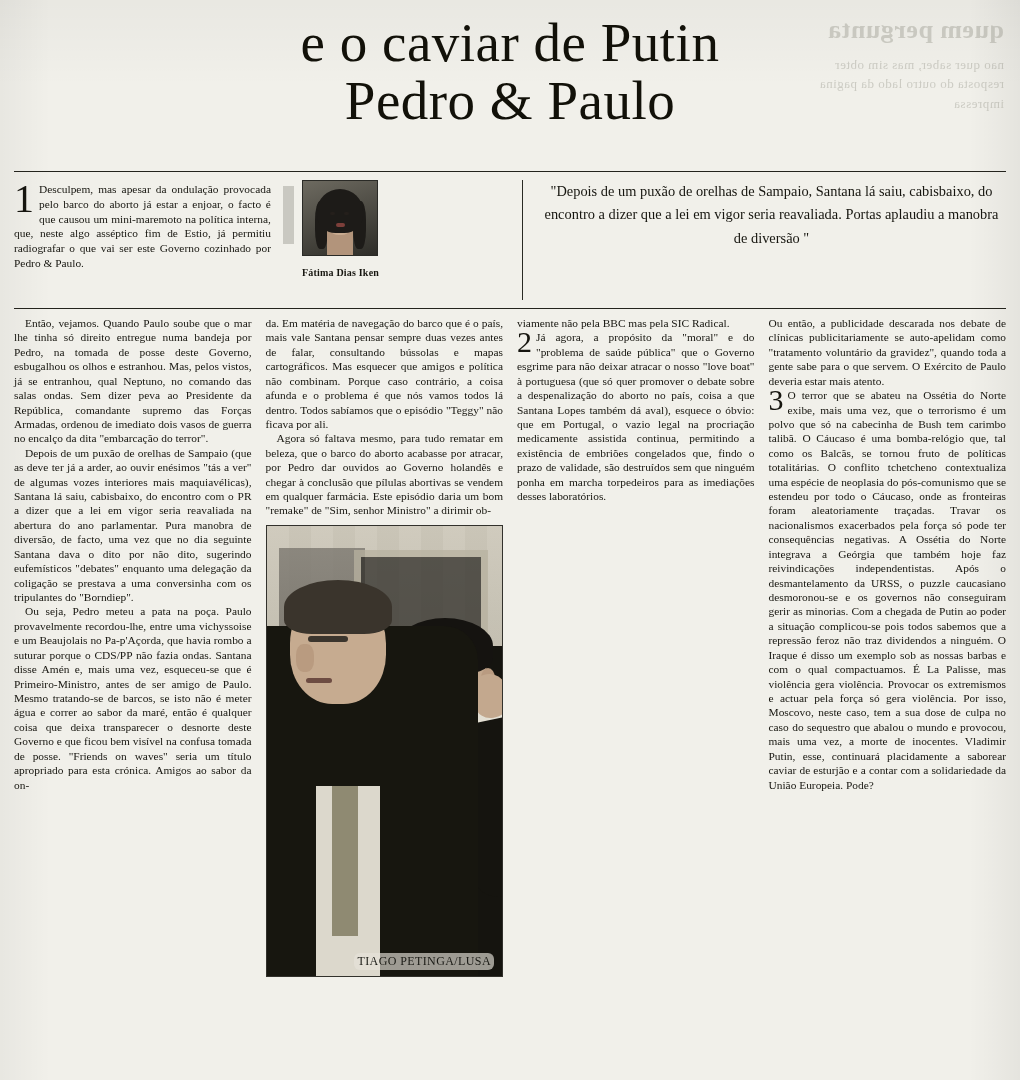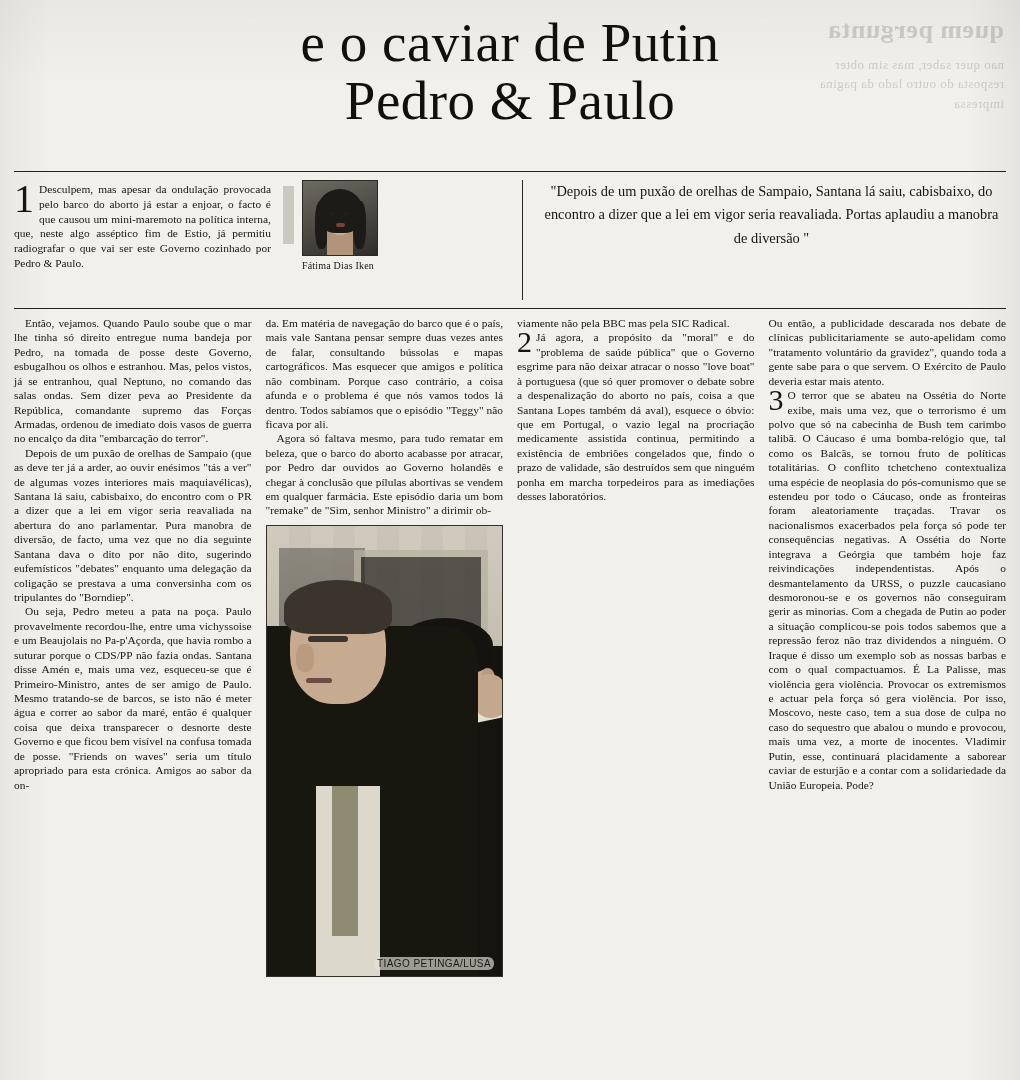--- a/index.html
+++ b/index.html
@@ -91,22 +91,22 @@
   }
   .author-block{
     width:230px;
     display:flex;
     align-items:flex-start;
     gap:8px;
     padding-left:4px;
   }
   .author-bar{width:11px;height:58px;background:#c9c8c1;margin-top:6px;}
   .author-name{
-    font-size:10px;font-weight:normal;
-    margin-top:4px;
+    font-size:10px;font-weight:bold;
+    margin-top:11px;
     letter-spacing:.2px;
   }
   .avatar{
     width:74px;height:74px;
     background:#3a3a36;
     position:relative;
     overflow:hidden;
     border:1px solid #2a2a26;
   }
   .avatar .bg{position:absolute;inset:0;background:linear-gradient(160deg,#6d6a60,#2e2d28);}
@@ -204,22 +204,22 @@
   .m2 .suit{position:absolute;bottom:0;left:0;width:266px;height:350px;background:#17160f;border-radius:40px 34px 0 0;}
   .m2 .shirt{position:absolute;bottom:0;left:104px;width:64px;height:190px;background:#dcd8cc;}
   .m2 .tie{position:absolute;bottom:40px;left:120px;width:26px;height:150px;background:#8f8a72;}
   .m2 .head{position:absolute;top:56px;left:78px;width:96px;height:112px;border-radius:46% 46% 44% 44%;background:#c6ab90;}
   .m2 .hair{position:absolute;top:44px;left:72px;width:108px;height:54px;border-radius:50% 50% 26% 26%;background:#3a342c;}
   .m2 .brow{position:absolute;top:100px;left:96px;width:40px;height:6px;background:#3b352d;border-radius:3px;}
   .m2 .nose{position:absolute;top:108px;left:84px;width:18px;height:28px;background:#b99b80;border-radius:40%;}
   .m2 .mouth{position:absolute;top:142px;left:94px;width:26px;height:5px;background:#6d4c42;border-radius:3px;}
   .photo-credit{
     position:absolute;right:8px;bottom:6px;
-    font-size:10px;letter-spacing:.4px;
-    font-family:Liberation Sans, sans-serif;
+    font-size:12px;letter-spacing:.4px;
+    font-family:Liberation Serif, serif;
     color:#1a1a15;
     background:rgba(230,228,218,0.65);
     padding:1px 3px;
     border-radius:6px;
   }
 </style>
 </head>
 <body>
 
 <div class="page">

